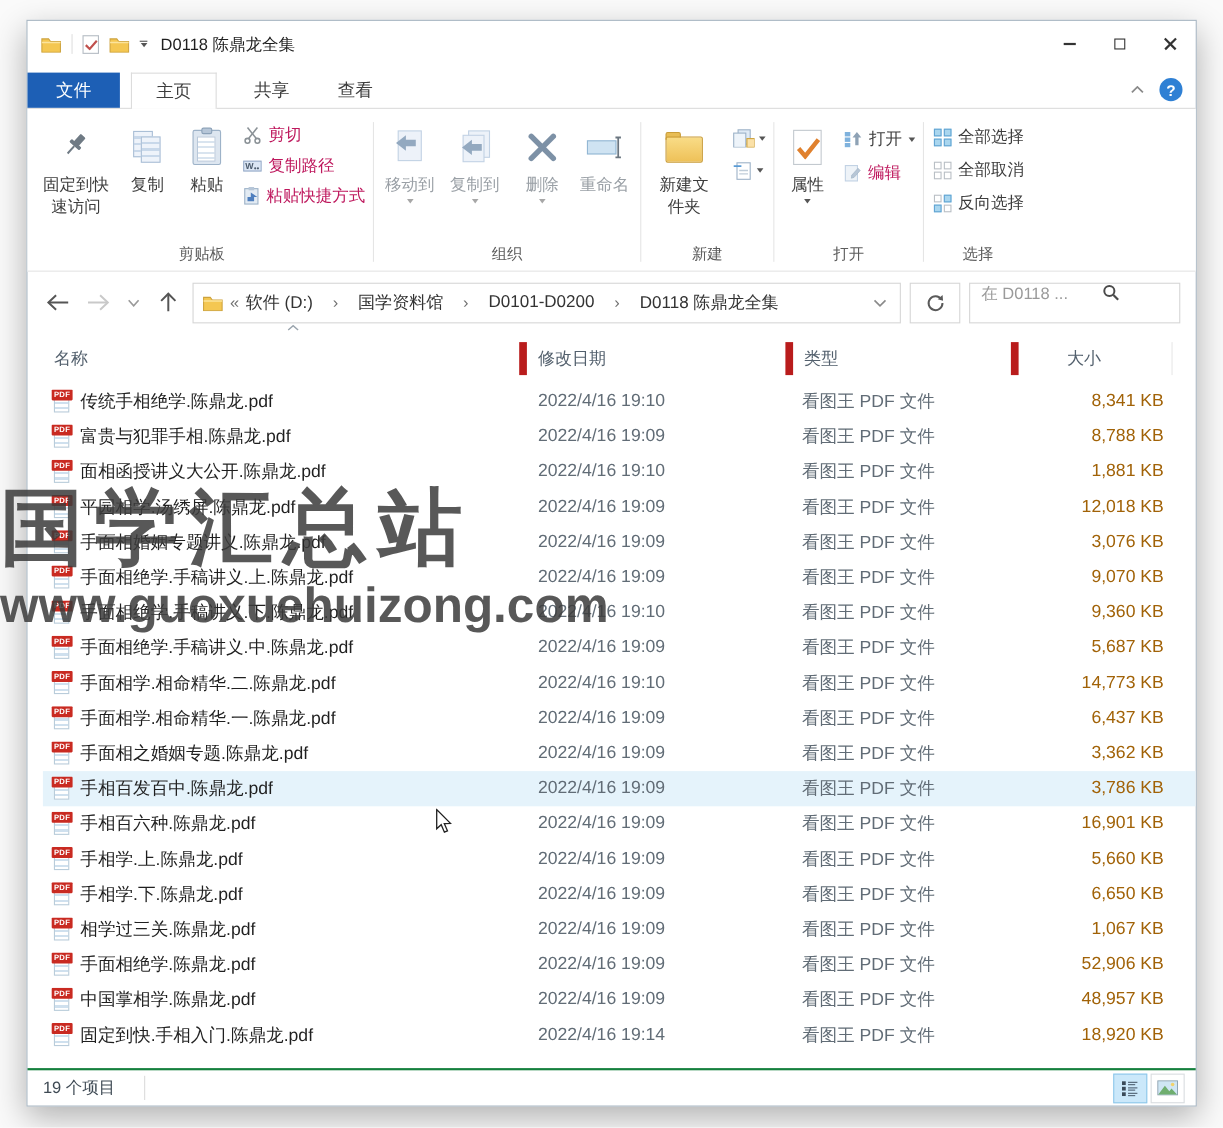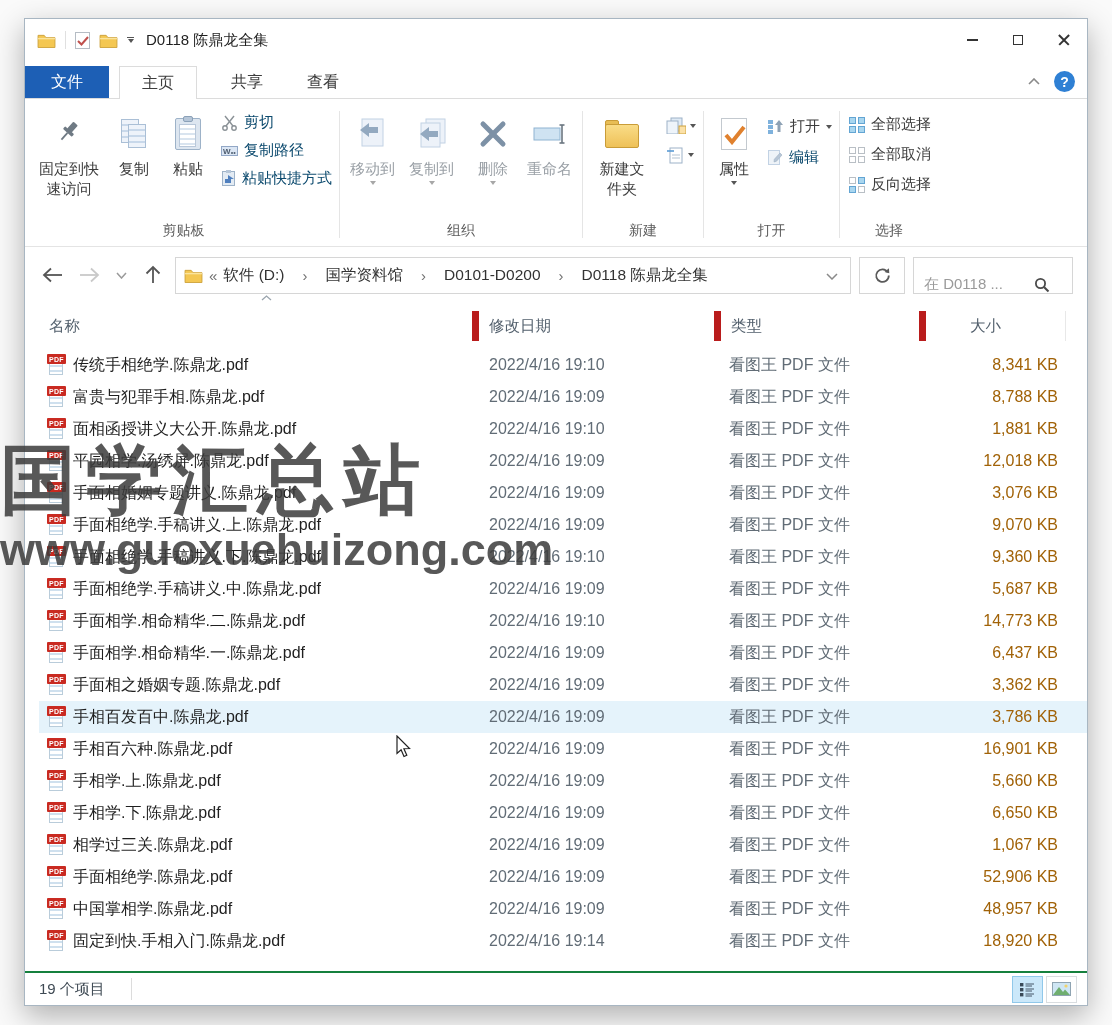--- a/index.html
+++ b/index.html
@@ -47,21 +47,21 @@
   .gbody{display:flex;flex:1;align-items:flex-start;padding-top:4px}
   .glabel{text-align:center;font-size:14px;color:#5c5c5c;padding:2px 0 6px}
   .gsep{width:1px;background:#e5e5e5;margin:8px 3px}
   .rbtn-big{display:flex;flex-direction:column;align-items:center;padding:4px 7px 2px;min-width:54px}
   .rbtn-big .icon-area{height:46px;display:flex;align-items:center;justify-content:center}
   .rbtn-big .blabel{font-size:15px;color:#3d3d3d;text-align:center;line-height:1.3;margin-top:2px}
   .rbtn-big .blabel.dis{color:#9aa0a6}
   .rbtn-big .under-dd{margin-top:2px}
   .small-col{display:flex;flex-direction:column;justify-content:flex-start;gap:9px;padding:6px 4px 0 6px}
   .rbtn-small{display:flex;align-items:center;gap:6px;font-size:15px;color:#3d3d3d;white-space:nowrap}
-  .rbtn-small.dis{color:#0c4a6e}
+  .rbtn-small.dis{color:#be185d}
   .mini-col{display:flex;flex-direction:column;gap:12px;padding:10px 4px 0 8px}
   .mini-btn{display:flex;align-items:center;gap:4px}
 
   
   .pages{position:relative;width:26px;height:30px}
   .pages .p1,.pages .p2{position:absolute;width:18px;height:24px;background:#eef3fa;border:1px solid #aabfd6;
     background-image:repeating-linear-gradient(#eef3fa 0 4px,#c8d8ea 4px 6px)}
   .pages .p1{left:0;top:0}
   .pages .p2{left:7px;top:5px}
   .clipboard{position:relative;width:26px;height:32px;background:#dde6f0;border:1px solid #9db2c8;border-radius:2px}
@@ -80,21 +80,21 @@
   
   .addr-row{height:56px;display:flex;align-items:center;padding:0 14px;gap:8px;flex:0 0 auto}
   .nav-btn{width:28px;display:flex;align-items:center;justify-content:center}
   .addr-box{flex:1;height:37px;border:1px solid #d6d6d6;display:flex;align-items:center;padding:0 2px 0 8px;gap:6px}
   .crumbs{display:flex;align-items:center;gap:18px;font-size:15.5px;color:#333}
   .crumb{white-space:nowrap}
   .crumb-sep{color:#707070;font-size:15px}
   .crumb-prefix{color:#707070;font-size:15px}
   .addr-chev{margin-left:auto;padding:0 10px}
   .refresh-box{width:46px;height:37px;border:1px solid #d6d6d6;display:flex;align-items:center;justify-content:center}
-  .search-box{width:160px;height:37px;border:1px solid #d6d6d6;display:flex;align-items:flex-end;padding:0 8px;gap:0}
+  .search-box{width:192px;height:37px;border:1px solid #d6d6d6;display:flex;align-items:flex-start;padding:0 8px;gap:0}
   .search-box input{border:none;outline:none;width:112px;font-size:15px;color:#444;
     font-family:"Liberation Sans","DejaVu Sans",sans-serif;background:transparent}
   .search-box input::placeholder{color:#9a9a9a;opacity:1}
 
   
   .list-header{height:46px;display:grid;grid-template-columns:440px 242px 205px 140px;margin-left:14px;flex:0 0 auto;
     font-size:15.5px;color:#53606d;align-items:center;position:relative}
   .hcell{height:30px;display:flex;align-items:center;padding-left:10px;border-right:7px solid #b91c1c}
   .hcell.first{padding-left:10px;position:relative}
   .hcell.last{border-right:1px solid #e8e8e8}

